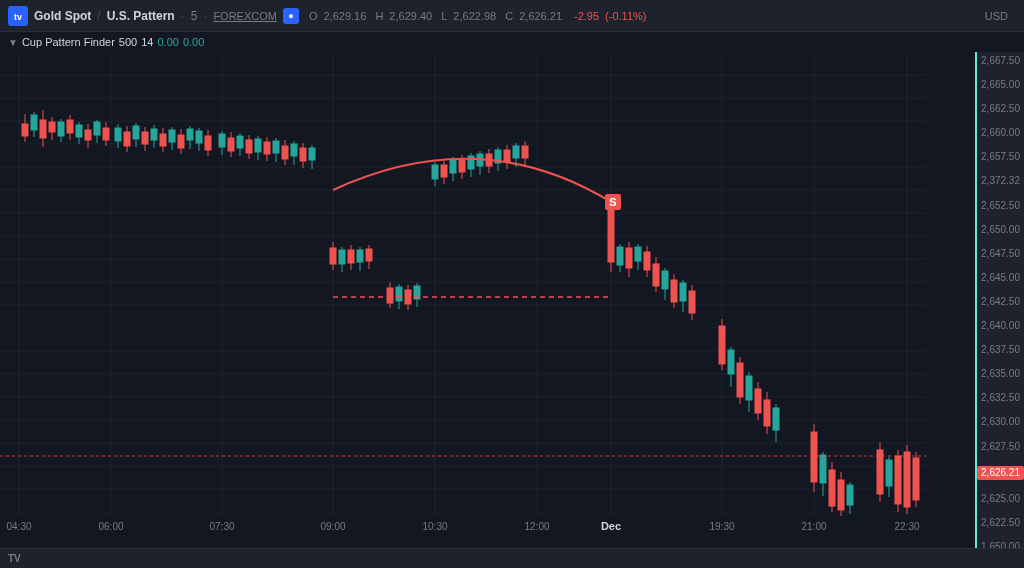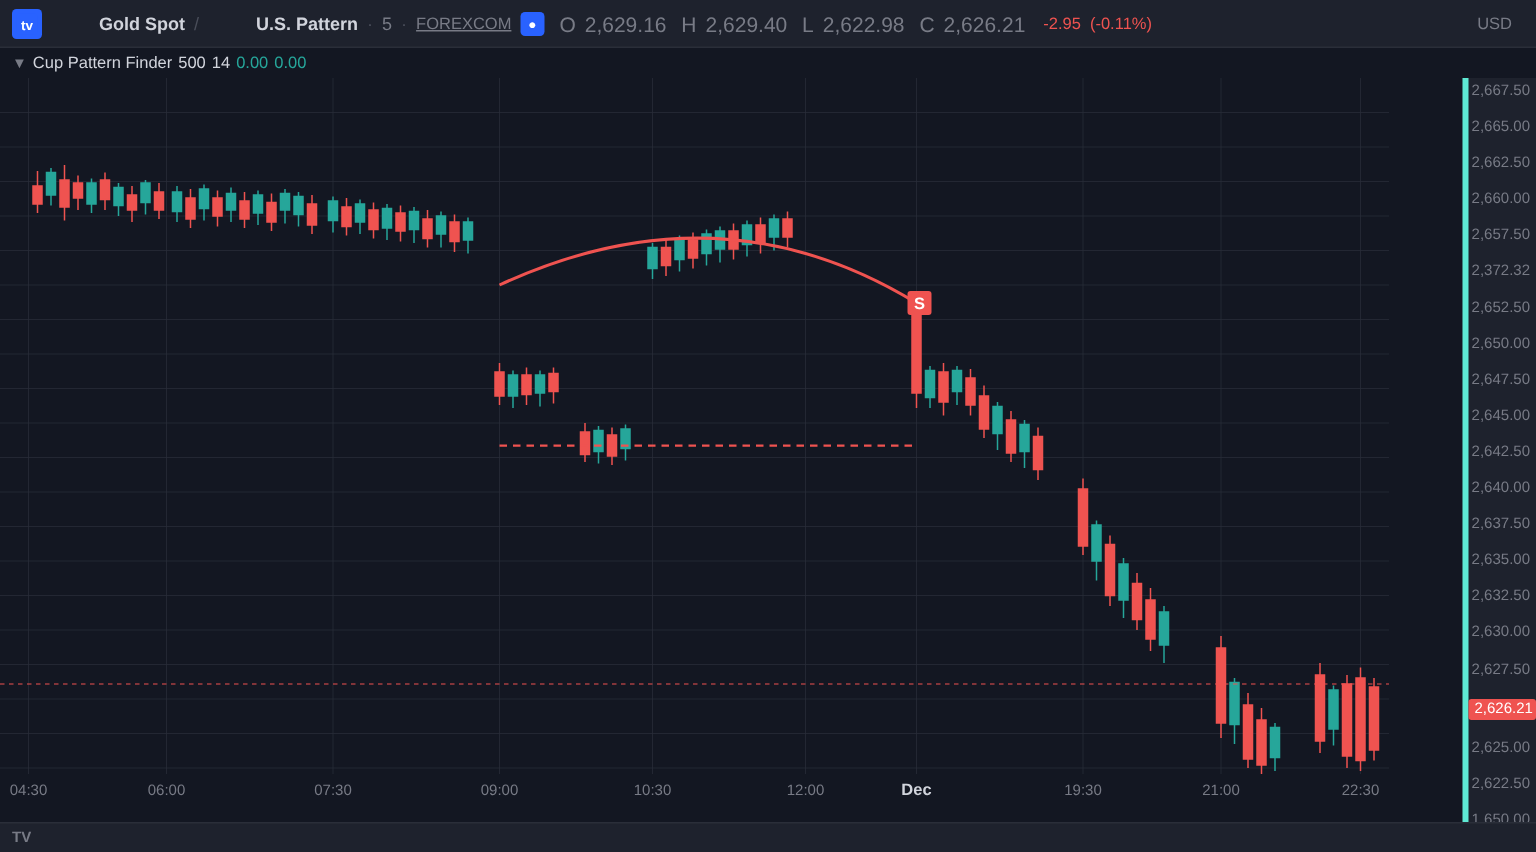--- a/index.html
+++ b/index.html
@@ -27,21 +27,20 @@
       width: 20px; height: 20px;
       background: #2962ff;
       border-radius: 3px;
       display: flex; align-items: center; justify-content: center;
       font-size: 10px; color: white; font-weight: bold;
     }
     #header .symbol-info {
       font-size: 12px;
       font-weight: 600;
       color: #d1d4dc;
-      margin-left: 32px;
     }
     #header .divider {
       color: #4a4e5a;
       font-size: 12px;
     }
     #header .timeframe {
       font-size: 12px;
       color: #787b86;
     }
     #header .source {
@@ -53,21 +52,21 @@
       background: #2962ff;
       color: white;
       border: none;
       border-radius: 3px;
       width: 16px; height: 16px;
       font-size: 9px;
       cursor: pointer;
       display: flex; align-items: center; justify-content: center;
     }
     #header .ohlc {
-      font-size: 14px;
+      font-size: 11px;
       color: #787b86;
       margin-left: 4px;
     }
     #header .ohlc span { margin-right: 6px; }
     #header .change-neg { color: #ef5350; font-size: 11px; }
     #header .currency {
       margin-left: auto;
       font-size: 11px;
       color: #787b86;
       padding-right: 8px;
@@ -96,21 +95,21 @@
     }
 
     
     #price-axis {
       position: absolute;
       right: 0;
       top: 0;
       width: 49px;
       height: 504px;
       background: #1e222d;
-      border-left: 4px solid #5eead4;
+      border-left: 2px solid #5eead4;
       display: flex;
       flex-direction: column;
       justify-content: space-between;
       padding: 4px 0;
     }
     .price-label {
       font-size: 10px;
       color: #787b86;
       text-align: right;
       padding-right: 4px;

